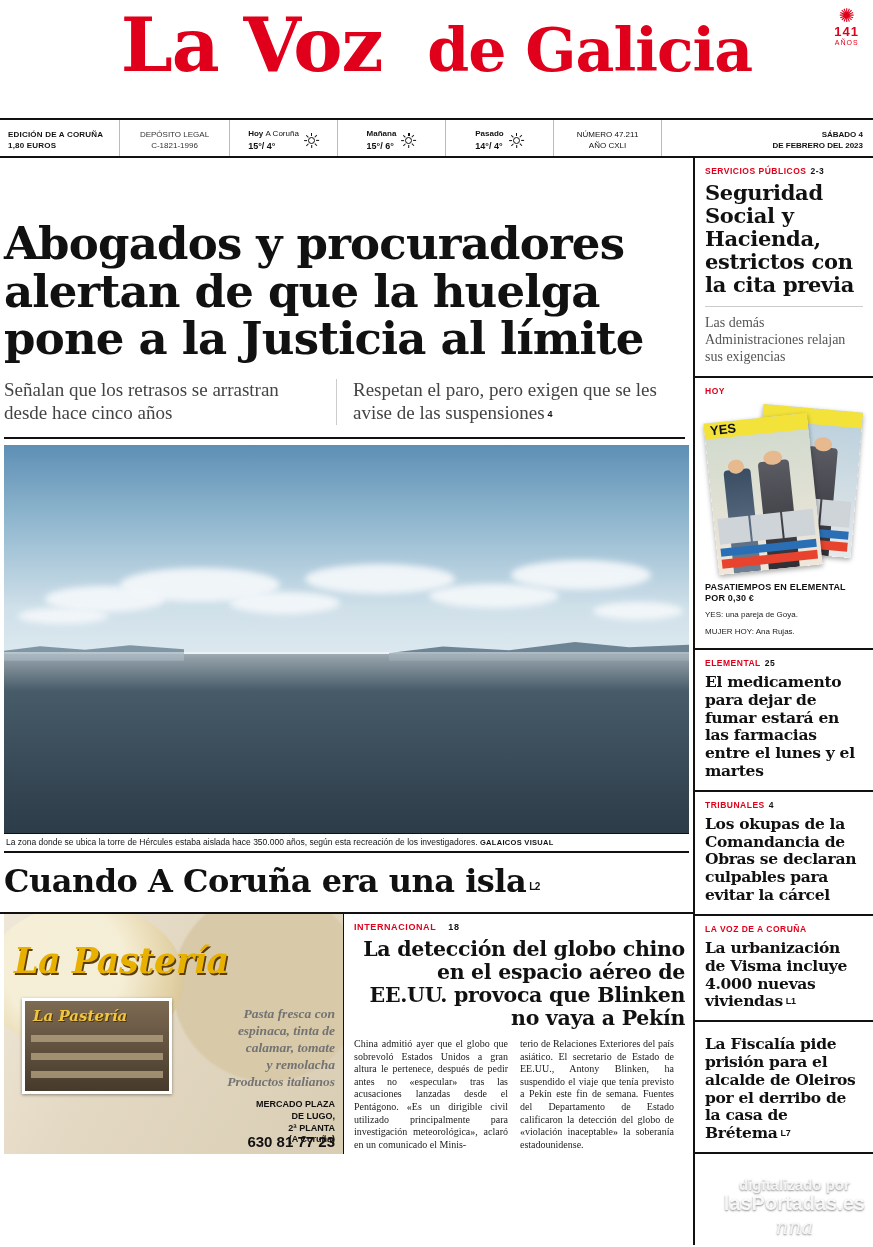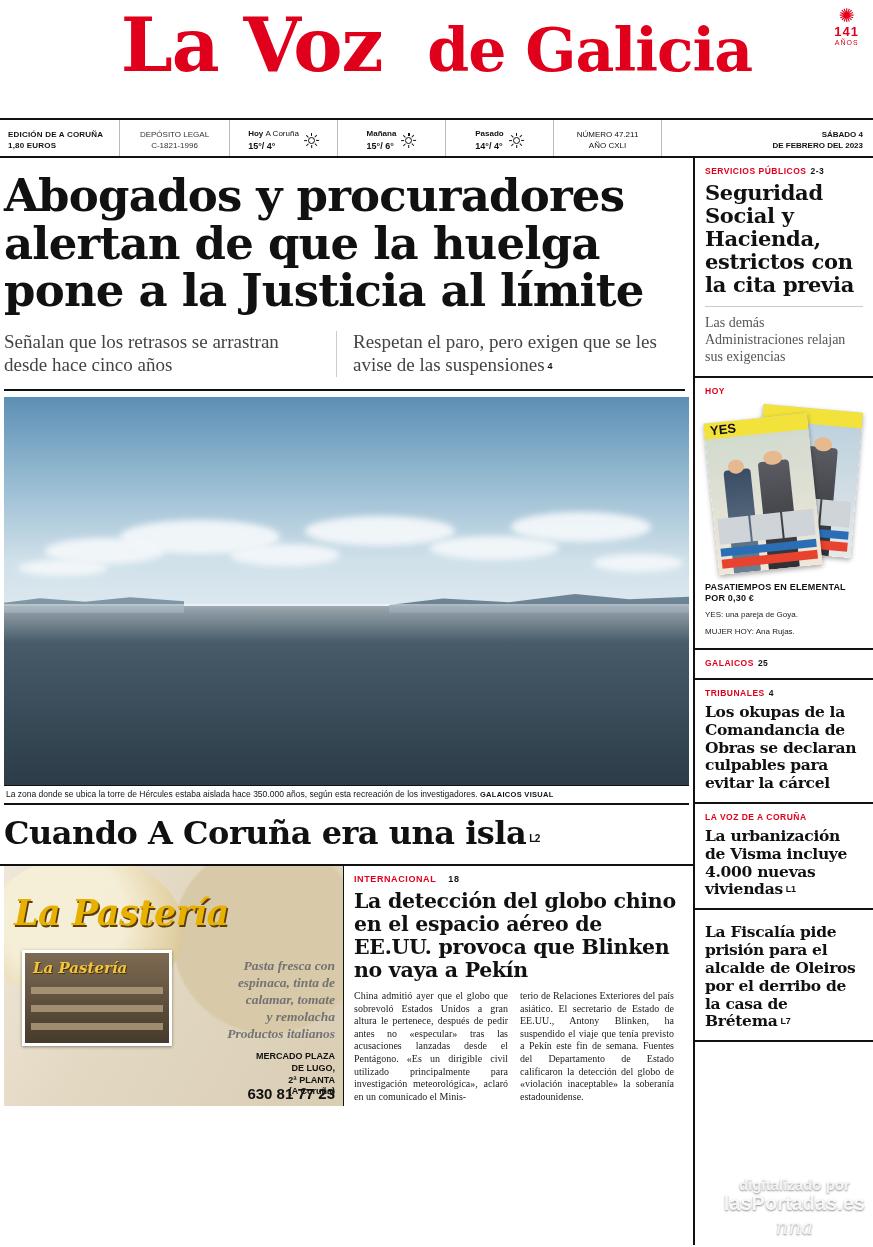--- a/index.html
+++ b/index.html
@@ -83,21 +83,21 @@
   }
   .info-number { width: 108px; text-align: center; }
   .info-date { flex: 1; text-align: right; font-weight: bold; padding-right: 10px; }
 
   
   .body-grid { display: flex; width: 873px; height: 1087px; }
   .left-col { width: 693px; position: relative; }
   .right-col { width: 180px; border-left: 2px solid #111; position: relative; }
 
   
-  .lead { padding: 14px 8px 0 4px; }
+  .lead { padding: 14px 8px 0 4px; margin-top: 48px; }
   .lead h1 {
     margin: 0;
     font-family: "DejaVu Serif", serif;
     font-weight: bold;
     font-size: 45px;
     line-height: 1.06;
     letter-spacing: -0.8px;
     color: #111;
   }
   .lead-subs {
@@ -241,20 +241,21 @@
     font-family: "Liberation Sans", sans-serif;
     font-weight: bold; font-size: 9px;
     color: #e0001b; letter-spacing: .6px;
   }
   .kicker .pg { color:#111; margin-left:12px; }
   .intl h2 {
     margin: 6px 0 8px 0;
     font-family: "DejaVu Serif", serif;
     font-size: 20.5px; line-height: 1.12; font-weight: bold;
     letter-spacing: -0.3px;
+    text-align: right;
   }
   .intl-body { display: flex; gap: 12px; }
   .intl-body .col {
     width: 154px;
     font-family: "Liberation Serif", serif;
     font-size: 10px; line-height: 1.26;
     text-align: justify;
     color: #1b1b1b;
   }
   .intl-body .col p { margin: 0; }
@@ -593,22 +594,23 @@
             <div class="strip"></div>
           </div>
         </div>
         <div class="rc-promo-title">PASATIEMPOS EN ELEMENTAL POR 0,30 €</div>
         <p class="small">YES: una pareja de Goya.</p>
         <p class="small">MUJER HOY: Ana Rujas.</p>
       </div>
 
       <div class="rc-mod">
         <div class="rc-kicker">
-          <span>GALAICOS</span><span class="pg">25</span>
-        </div>
+          <span>ELEMENTAL</span><span class="pg">25</span>
+        </div>
+        <h3 class="sm">El medicamento para dejar de fumar estará en las farmacias entre el lunes y el martes</h3>
       </div>
 
       <div class="rc-mod">
         <div class="rc-kicker">
           <span>TRIBUNALES</span><span class="pg">4</span>
         </div>
         <h3 class="sm">Los okupas de la Comandancia de Obras se declaran culpables para evitar la cárcel</h3>
       </div>
 
       <div class="rc-mod">

